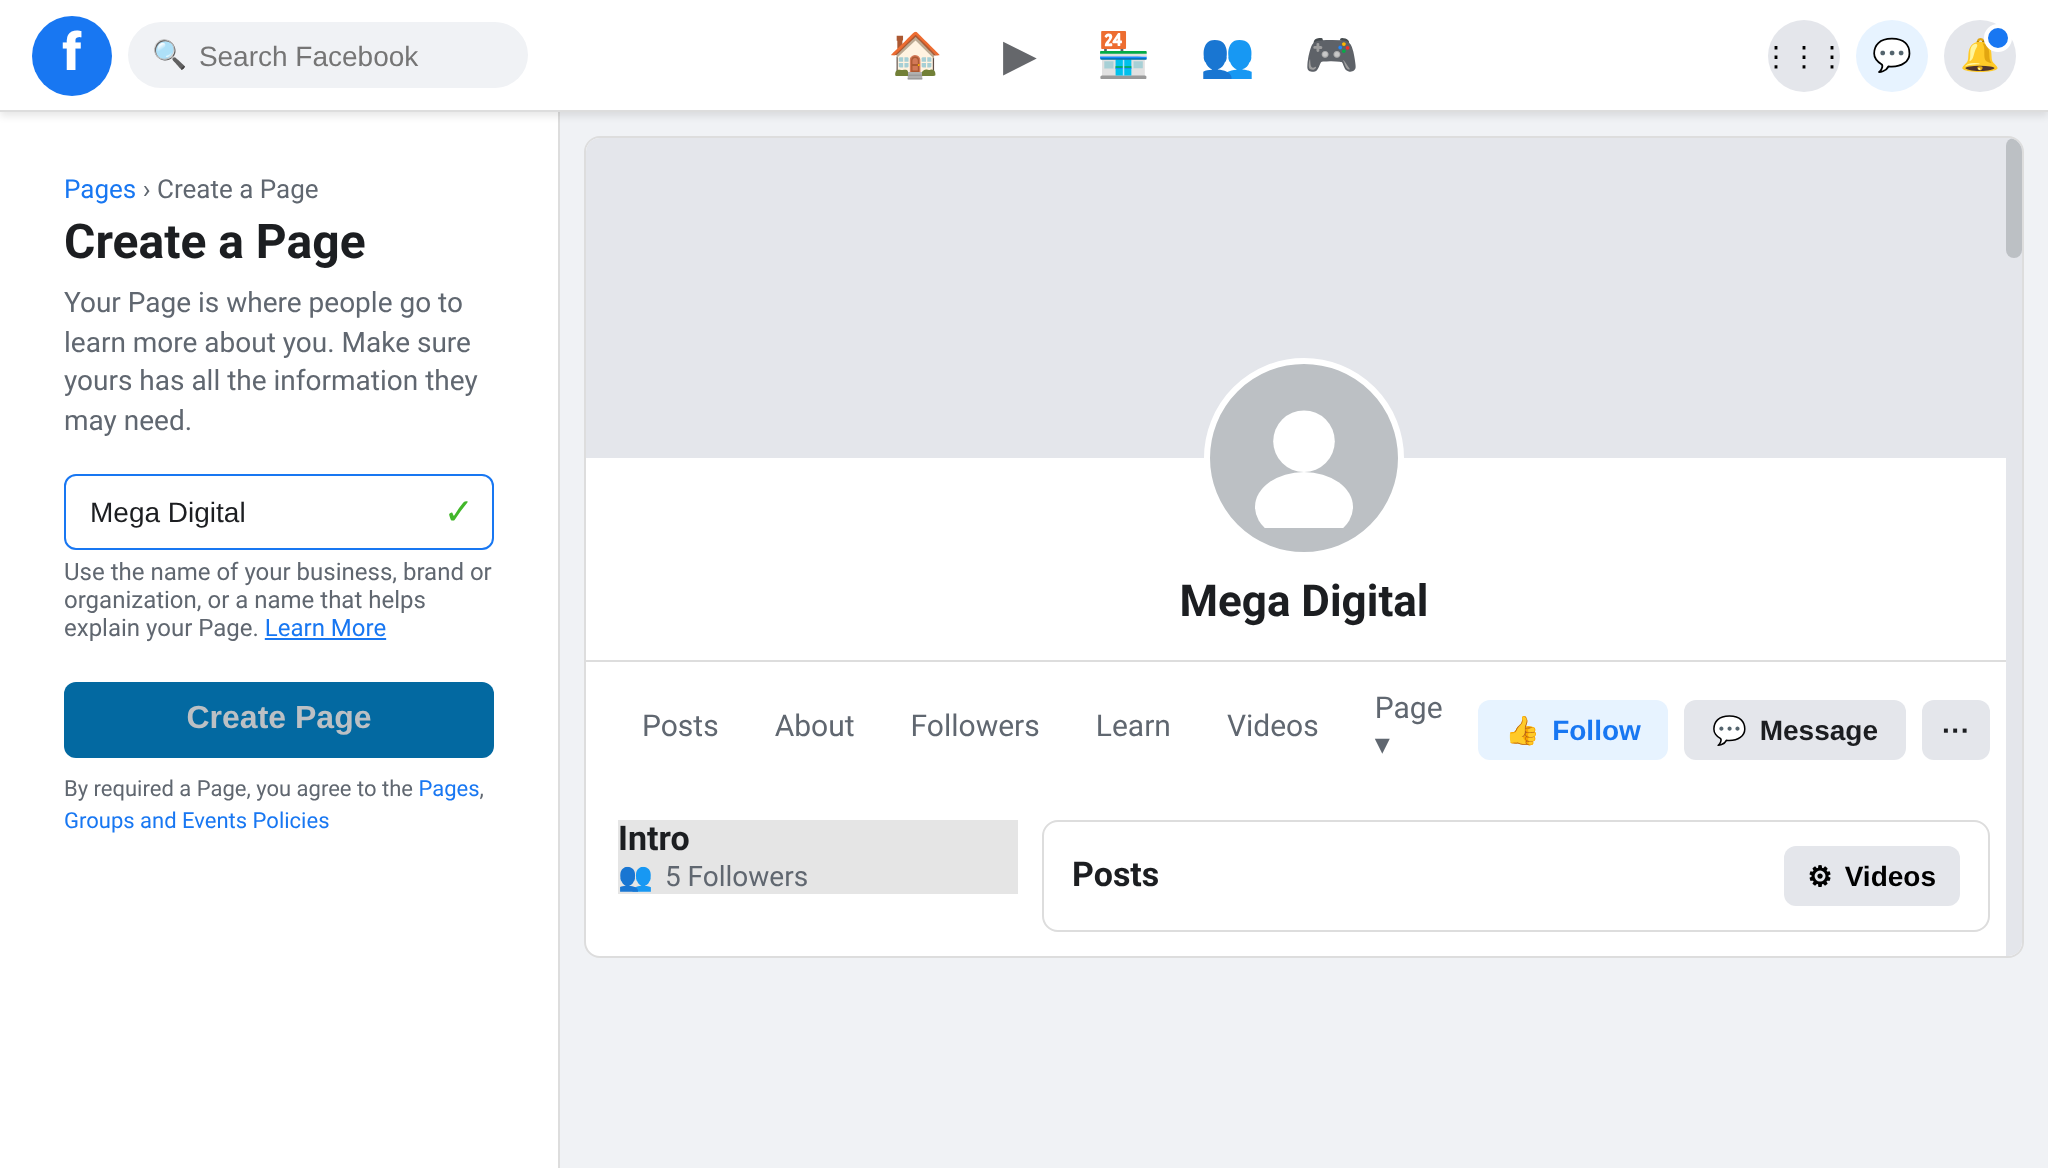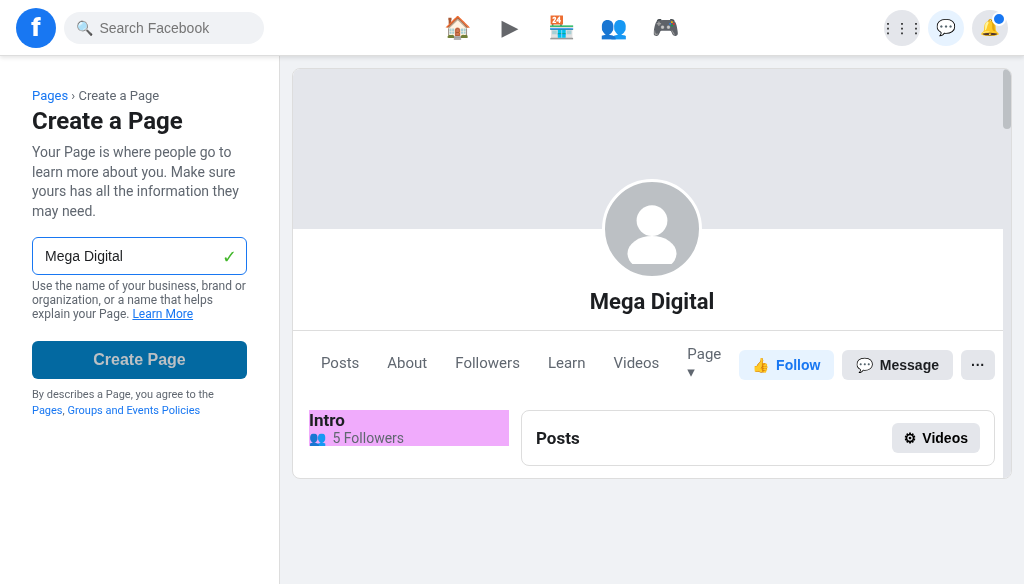--- a/index.html
+++ b/index.html
@@ -65,21 +65,21 @@
     .page-tab { padding: 14px 12px; font-size: 15px; color: #606770; cursor: pointer; border-bottom: 3px solid transparent; }
     .tab-more { display: flex; align-items: center; gap: 2px; }
     .page-actions { margin-left: auto; display: flex; gap: 8px; align-items: center; }
     .action-btn { padding: 7px 14px; border-radius: 6px; font-size: 14px; font-weight: 600; border: none; cursor: pointer; display: flex; align-items: center; gap: 6px; }
     .follow-btn { background: #e7f3ff; color: #1877f2; }
     .message-btn { background: #e4e6eb; color: #1c1e21; }
     .more-btn { background: #e4e6eb; color: #1c1e21; padding: 7px 10px; }
 
     .page-content { display: flex; gap: 12px; padding: 12px 16px; }
     .intro-col { width: 200px; flex-shrink: 0; }
-    .intro-box { background: #f0abfc; }
+    .intro-box { background: #e5e5e5; }
     .intro-title { font-size: 17px; font-weight: 700; color: #1c1e21; margin-bottom: 8px; }
     .followers-row { display: flex; align-items: center; gap: 6px; font-size: 14px; color: #606770; }
     .posts-col { flex: 1; }
     .posts-header { display: flex; align-items: center; justify-content: space-between; padding: 12px 14px; background: #fff; border: 1px solid #ddd; border-radius: 8px; }
     .posts-title { font-size: 17px; font-weight: 700; color: #1c1e21; }
     .filters-btn { display: flex; align-items: center; gap: 6px; padding: 7px 12px; background: #e4e6eb; border: none; border-radius: 6px; font-size: 14px; font-weight: 600; cursor: pointer; }
 
     .scrollbar { position: absolute; right: 0; top: 0; width: 8px; height: 100%; }
     .scrollbar-track { background: #e4e6eb; width: 8px; height: 100%; }
     .scrollbar-thumb { background: #bcc0c4; width: 8px; height: 60px; border-radius: 4px; }
@@ -135,21 +135,21 @@
         <a href="#">Learn More</a>
       </p>
     </div>
 
 
     <div class="form-group">
     </div>
 
     <button class="create-btn">Create Page</button>
     <p class="tos-text">
-      <span>By describes a Page, you agree to the</span>
+      <span>By required a Page, you agree to the</span>
       <a href="#"> Pages</a>,
       <a href="#">Groups and Events Policies</a>
     </p>
   </aside>
 
   <main class="preview-area">
     <div class="preview-box">
 
       <div class="cover-area">
         <div class="profile-pic-container">

